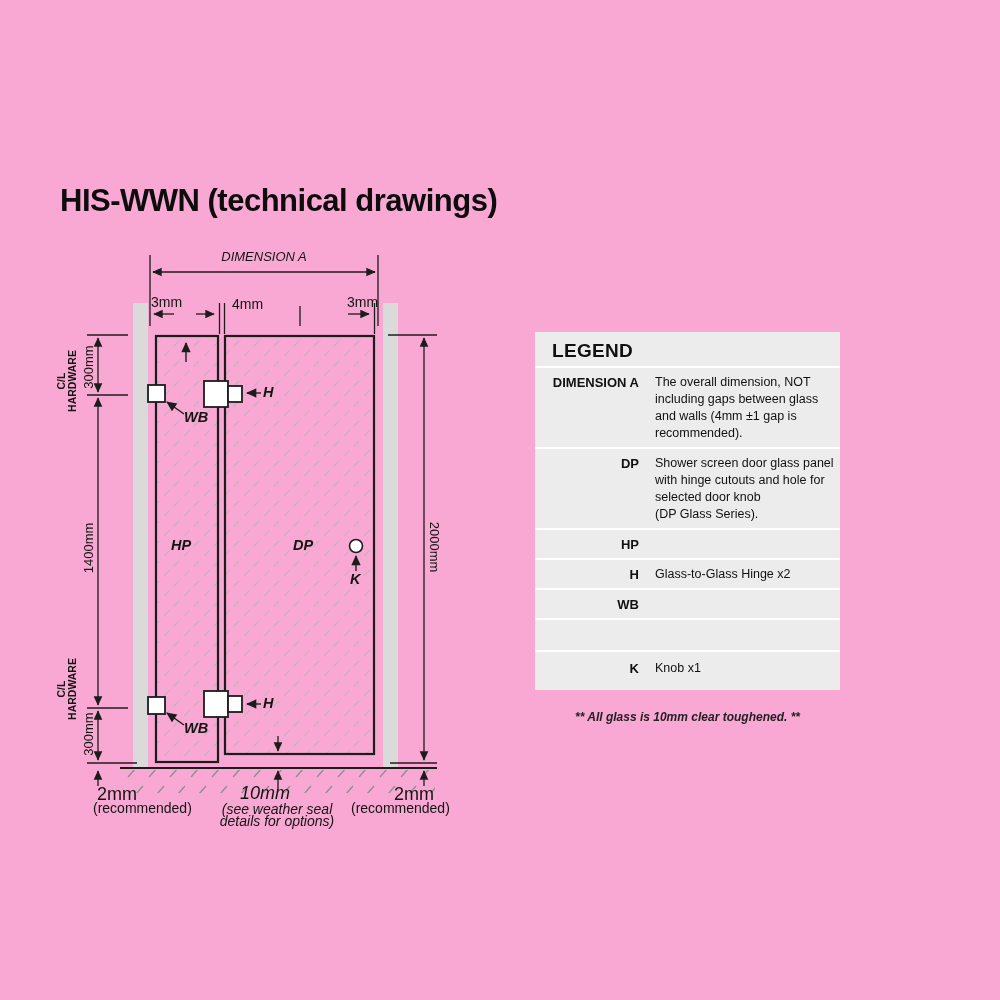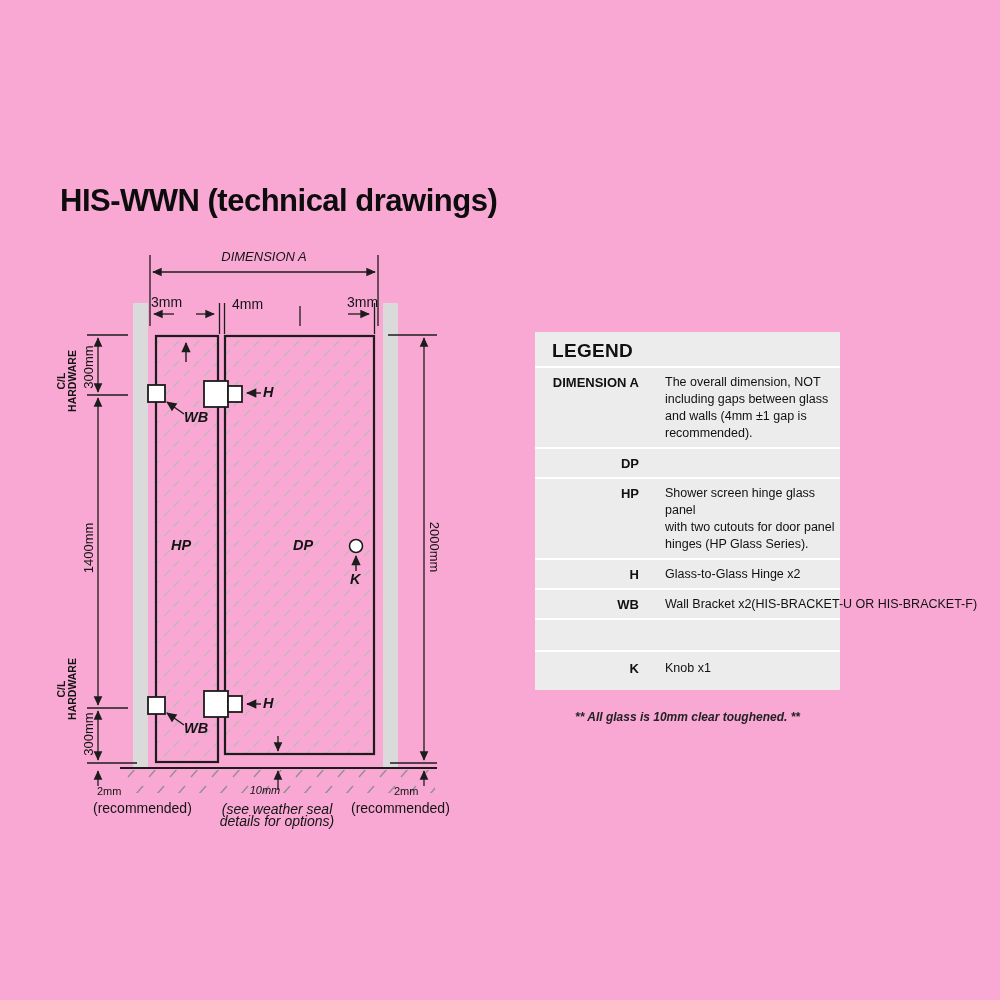--- a/index.html
+++ b/index.html
@@ -8,28 +8,28 @@
   h1.title{position:absolute;left:60px;top:183px;margin:0;font-size:31px;font-weight:bold;
            letter-spacing:-0.5px;color:#0d0d0d;}
   svg.linework{position:absolute;left:0;top:0;}
   .lbl{position:absolute;font-size:14px;line-height:1.1;color:#141414;white-space:nowrap;}
   .it{font-style:italic;}
   .ctr{text-align:center;}
   .rot{transform:translate(-50%,-50%) rotate(-90deg);}
   .rot90{transform:translate(-50%,-50%) rotate(90deg);}
   .part{font-weight:bold;font-style:italic;font-size:14.5px;}
   .sm{font-size:14px;}
-  .dim-big{font-size:11px;}
+  .dim-big{font-size:18px;}
   .clh{font-size:10.5px;font-weight:600;line-height:11px;text-align:center;}
   
   .legend{position:absolute;left:535px;top:332px;width:305px;background:#ececec;}
   .legend .hdr{padding:8px 4px 4px 17px;font-size:19px;font-weight:bold;letter-spacing:.3px;}
   .lrow{display:flex;border-top:2px solid #ffffff;padding:6px 0 5px 0;}
   .lrow .term{width:104px;flex:0 0 104px;text-align:right;font-weight:bold;font-size:13px;line-height:17px;}
-  .lrow .desc{margin-left:26px;font-size:12.5px;line-height:17px;white-space:pre-line;width:182px;}
+  .lrow .desc{margin-left:16px;font-size:12.5px;line-height:17px;white-space:pre-line;width:182px;}
   .lrow.nowrap .desc{white-space:nowrap;width:auto;overflow:visible;}
   .lrow.empty{min-height:19px;}
   .lrow.last{padding:8px 0 13px 0;}
   .footnote{position:absolute;left:535px;top:710px;width:305px;text-align:center;
             font-size:12px;font-style:italic;font-weight:600;color:#222;}
 </style>
 </head>
 <body>
 
 <div class="canvas">
@@ -168,34 +168,34 @@
 
     <div class="lrow">
       <div class="term">DIMENSION A</div>
       <div class="desc">The overall dimension, NOT
 including gaps between glass
 and walls (4mm ±1 gap is
 recommended).</div>
     </div>
     <div class="lrow">
       <div class="term">DP</div>
+      <div class="desc">Shower screen door glass panel
+with hinge cutouts and hole for
+selected door knob
+(DP Glass Series).</div>
     </div>
     <div class="lrow">
       <div class="term">HP</div>
-      <div class="desc">Shower screen hinge glass panel
-with two cutouts for door panel
-hinges (HP Glass Series).</div>
     </div>
     <div class="lrow">
       <div class="term">H</div>
       <div class="desc">Glass-to-Glass Hinge x2</div>
     </div>
     <div class="lrow nowrap">
       <div class="term">WB</div>
-      <div class="desc">Wall Bracket x2(HIS-BRACKET-U OR HIS-BRACKET-F)</div>
     </div>
     <div class="lrow empty">
       <div class="term"></div>
       <div class="desc"></div>
     </div>
     <div class="lrow last">
       <div class="term">K</div>
       <div class="desc">Knob x1</div>
     </div>
   </div>

